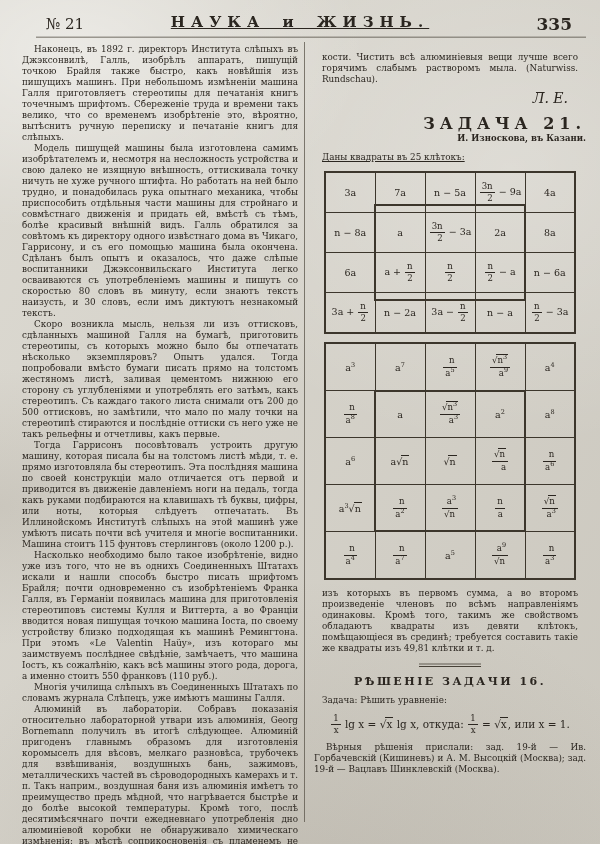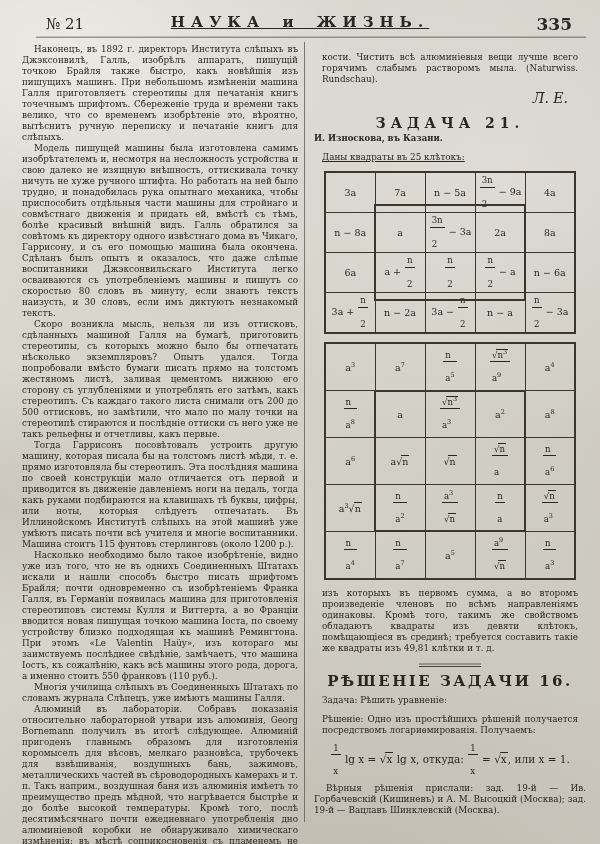--- a/index.html
+++ b/index.html
@@ -23,43 +23,43 @@
   .divider{position:absolute;top:42px;bottom:22px;left:304px;width:1px;background:#5a544a;opacity:.75;}
   
   .col{position:absolute;top:44px;font-size:8.8px;line-height:11px;text-align:justify;}
   #leftcol{left:22px;width:276px;}
   #rightcol{left:314px;width:272px;}
   p.par{margin:0;text-indent:12px;}
   p.nopind{margin:8px;text-indent:0;}
   b.lead{font-weight:normal;}
   .sig{text-align:right;font-style:italic;font-size:14px;margin:2px 18px 0 0;}
   
-  .task-title{text-align:center;font-weight:bold;font-size:14px;letter-spacing:5px;margin:14px 0 2px 0;text-indent:0;}
-  .task-author{text-align:left;font-weight:bold;font-size:8.5px;margin:4px 0 8px 0;text-indent:0;}
+  .task-title{text-align:right;font-weight:bold;font-size:16px;letter-spacing:5px;margin:14px 0 2px 0;text-indent:0;}
+  .task-author{text-align:right;font-weight:bold;font-size:8.5px;margin:4px 0 8px 0;text-indent:0;}
   .intro{margin:0 0 2px 0;text-decoration:underline;}
   
   .grid-wrap{position:relative;width:252px;margin:5px auto 8px auto;}
   table.grid{border-collapse:collapse;border:2px solid #3c362c;width:252px;}
   table.grid td{border:1px solid #3c362c;width:20%;text-align:center;vertical-align:middle;
      font-size:9.5px;padding:1px 1px;}
   #grid1 td{height:37px;}
   #grid2 td{height:44px;}
   .inner-box{position:absolute;left:20%;top:20%;width:60%;height:60%;border:2px solid #3c362c;pointer-events:none;box-sizing:border-box;}
   
-  .fr{display:inline-flex;flex-direction:column;vertical-align:middle;text-align:left;margin:0 1px;font-size:8.6px;line-height:1.05;gap:11px;}
+  .fr{display:inline-flex;flex-direction:column;vertical-align:middle;text-align:right;margin:0 1px;font-size:8.6px;line-height:1.05;}
   .fn{display:block;padding:0 2px 1px 2px;border-bottom:1px solid #2b2620;}
   .fd{display:block;padding:1px 2px 0 2px;}
   .sq{white-space:nowrap;display:inline-block;}
   .sq .rg{letter-spacing:-1px;}
   .sq .sr{border-top:1px solid #2b2620;padding:0 1px;}
   sup{font-size:6.5px;vertical-align:super;line-height:0;}
   .equation{text-align:center;font-size:10.5px;margin:7px 0 7px 0;text-indent:0;}
   
   .rule-short{width:62px;border-top:2px solid #46403666;border-bottom:1px solid #464036;height:1px;margin:9px auto;}
-  .sol-title{text-align:center;font-weight:bold;font-size:15px;letter-spacing:2.5px;margin:4px 0 6px 0;text-indent:0;}
+  .sol-title{text-align:center;font-weight:bold;font-size:11px;letter-spacing:2.5px;margin:4px 0 6px 0;text-indent:0;}
   .rc-p{margin:0 0 1px 0;text-indent:12px;}
 </style>
 </head>
 <body>
 
 <div id="page">
 
   <div class="hdr">
     <span class="issue">№ 21</span>
     <span class="title">НАУКА и ЖИЗНЬ.</span>
@@ -230,21 +230,20 @@
         </table>
       <div class="inner-box"></div>
     </div>
 
     <p class="nopind">изъ которыхъ въ первомъ сумма, а во второмъ произведеніе членовъ по всѣмъ направленіямъ одинаковы. Кромѣ того, такимъ же свойствомъ обладаютъ квадраты изъ девяти клѣтокъ, помѣщающіеся въ срединѣ; требуется составить такіе же квадраты изъ 49,81 клѣтки и т. д.</p>
 
     <div class="rule-short"></div>
 
     <p class="sol-title">РѢШЕНІЕ ЗАДАЧИ 16.</p>
     <p class="rc-p nopind"><b class="lead">Задача:</b> <span>Рѣшить уравненіе:</span></p>
-    <p class="rc-p nopind"><b class="lead">Рѣшеніе:</b> <span>Одно изъ простѣйшихъ рѣшеній получается посредствомъ логариѳмированія. Получаемъ:</span></p>
     <div class="equation"><span class="fr">
           <span class="fn">1</span>
           <span class="fd">x</span>
         </span> lg x = <span class="sq"><span class="rg">√</span><span class="sr">x</span></span> lg x,  откуда:  <span class="fr">
           <span class="fn">1</span>
           <span class="fd">x</span>
         </span> = <span class="sq"><span class="rg">√</span><span class="sr">x</span></span>,  или  x = 1.</div>
     <p class="par">Вѣрныя рѣшенія прислали: зад. 19-й — Ив. Горбачевскій (Кишиневъ) и А. М. Высоцкій (Москва); зад. 19-й — Вацлавъ Шинклевскій (Москва).</p>
 
   </div>

